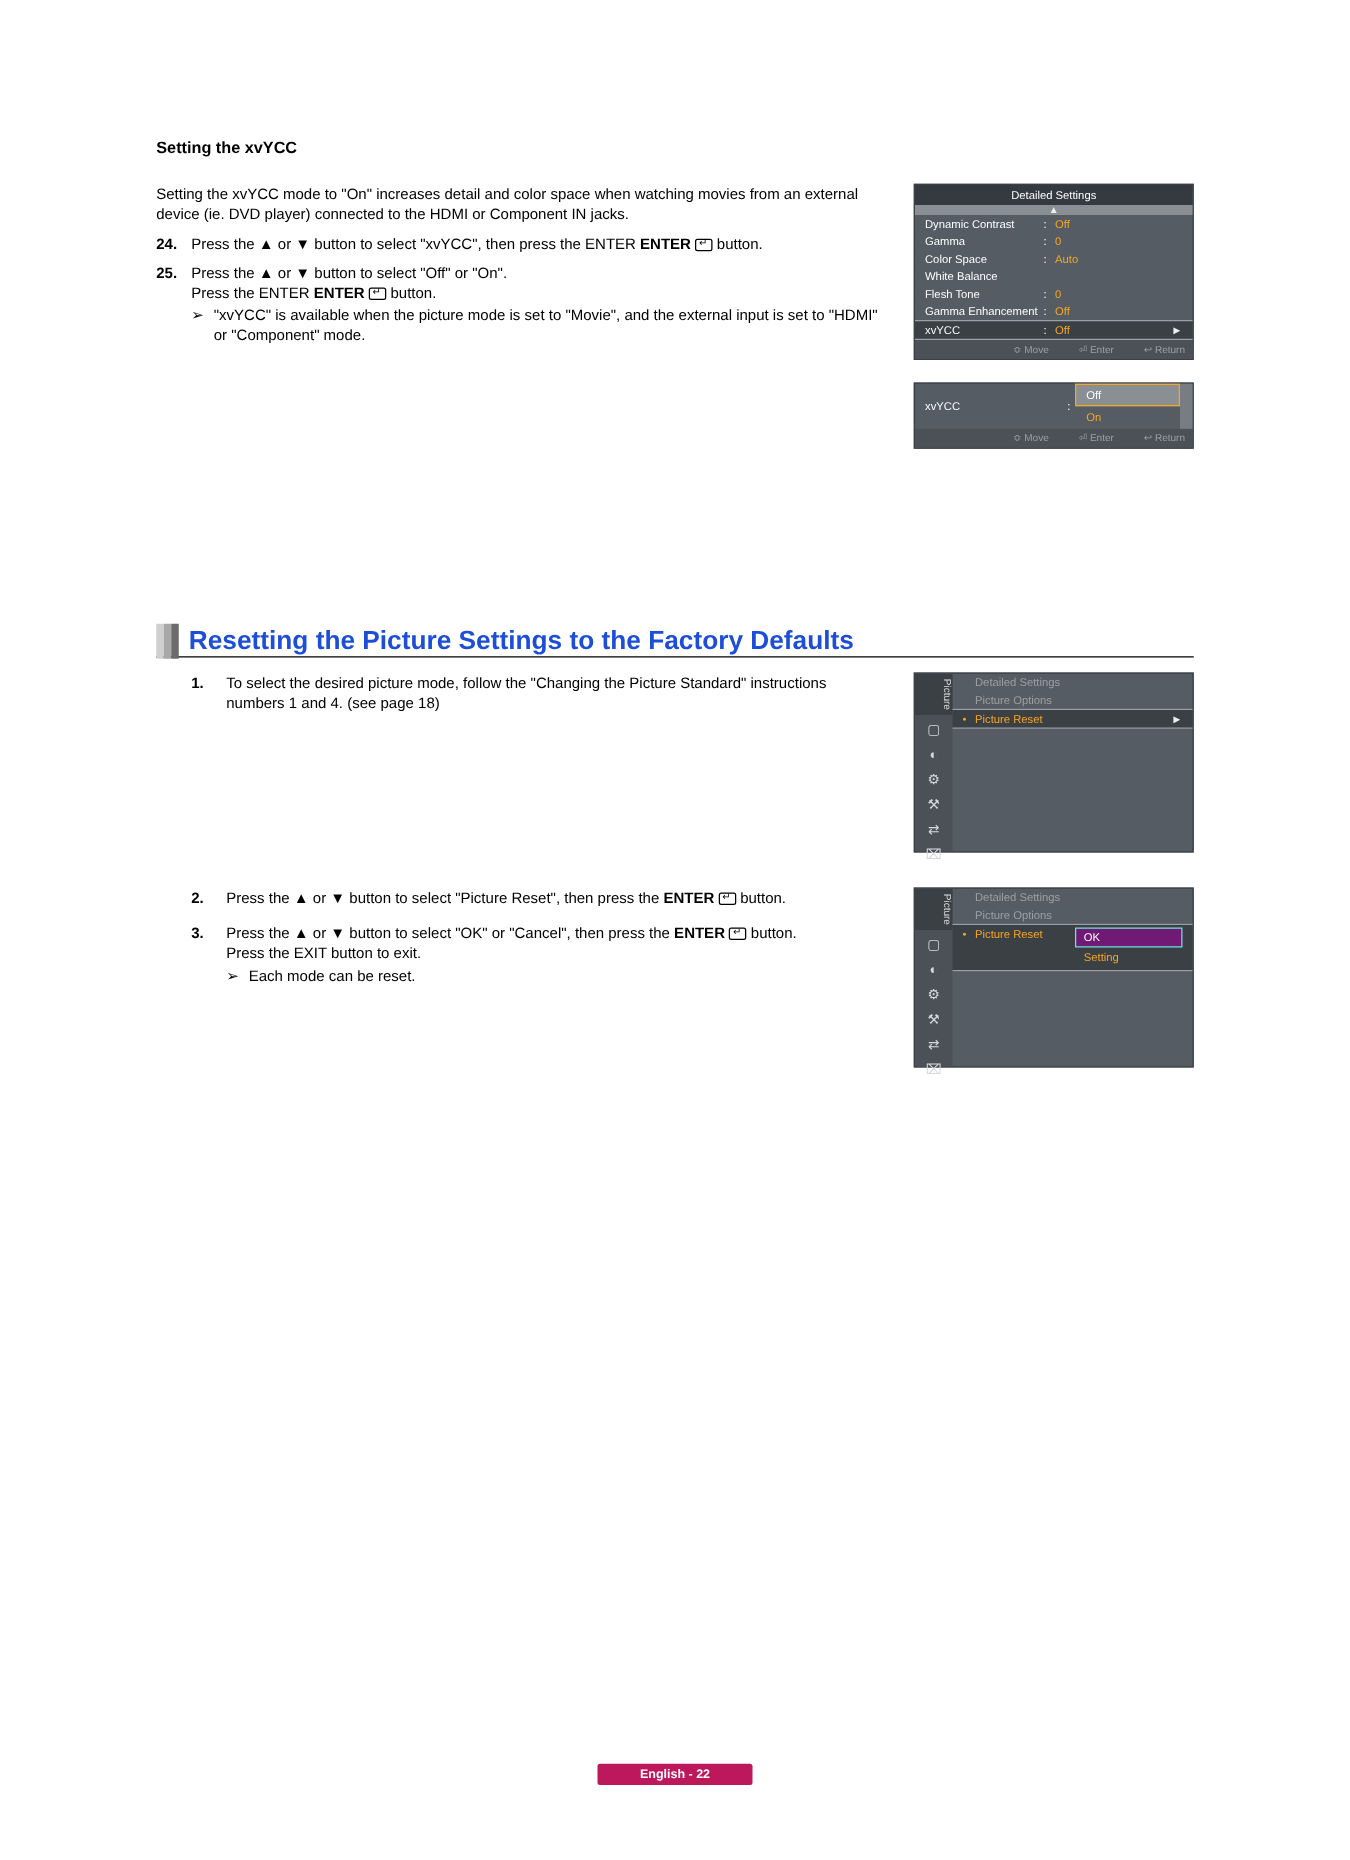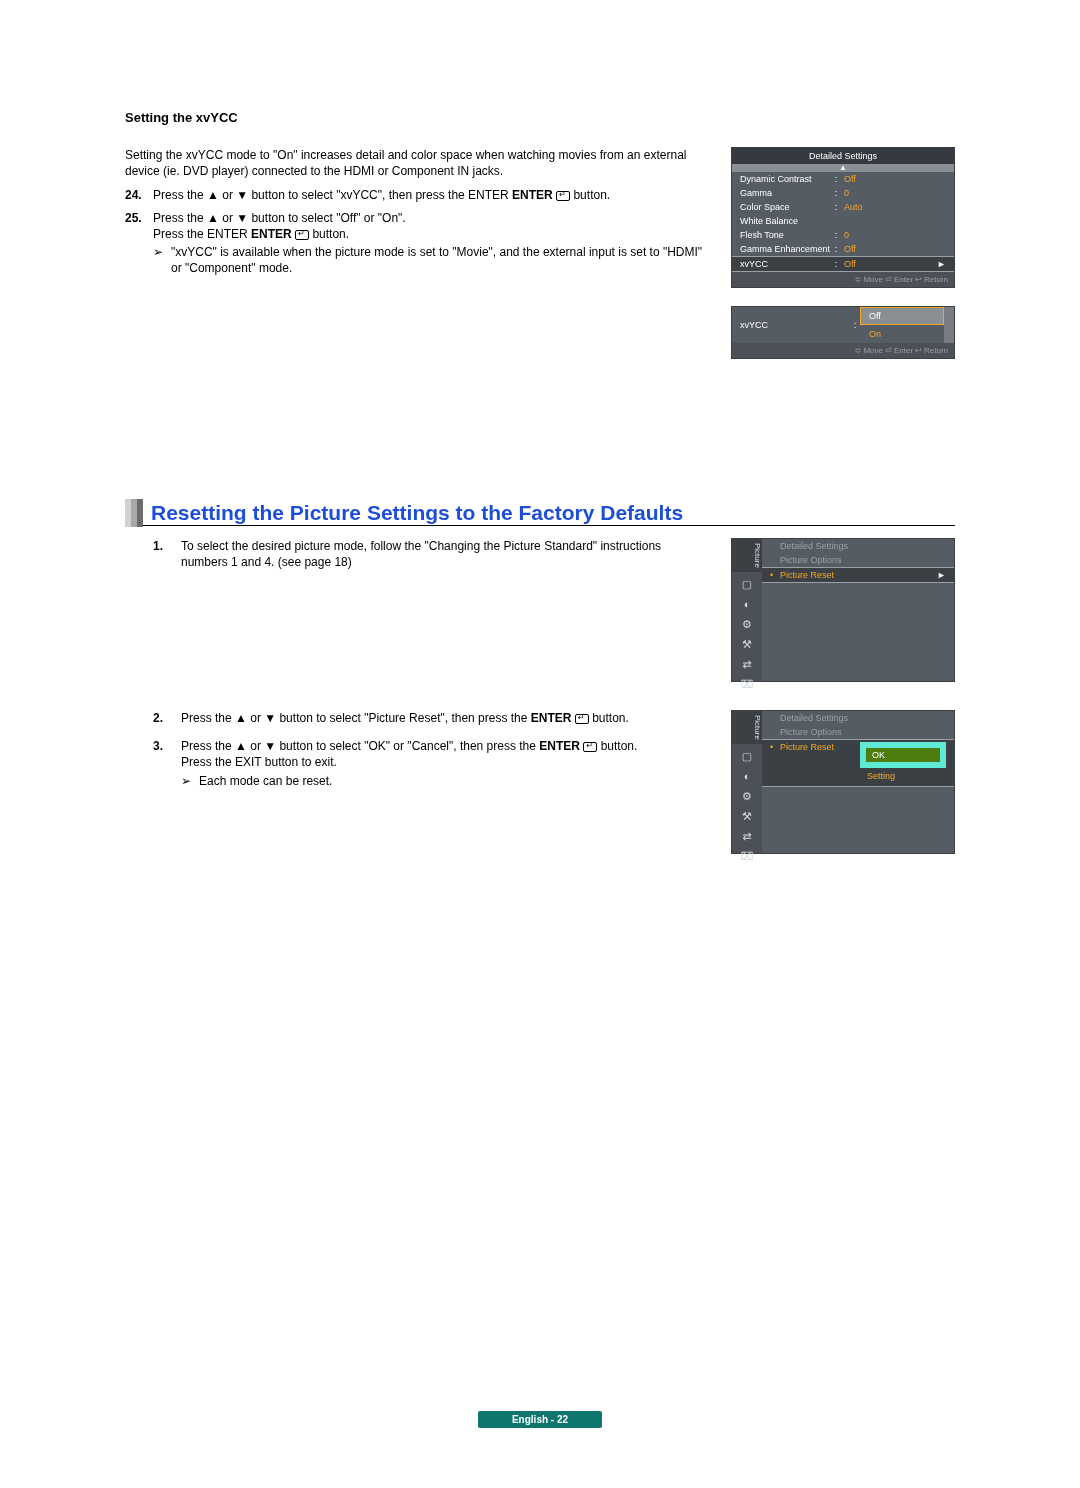--- a/index.html
+++ b/index.html
@@ -117,21 +117,21 @@
   }
   .osd-row .arrow-r {
     width: 12px;
     text-align: right;
     color: #eee;
     font-size: 9px;
   }
   .osd-footer {
     display: flex;
     justify-content: flex-end;
-    gap: 2px;
+    gap: 24px;
     padding: 3px 6px;
     font-size: 8px;
     color: #9aa0a5;
     background: #4b5157;
   }
   .osd-sub {
     background: #555c63;
     color: #fff;
     font-size: 9px;
     border: 1px solid #3b4045;
@@ -267,36 +267,36 @@
     display: flex;
     flex-direction: column;
     margin-left: 4px;
   }
   .osd-confirm .opt {
     padding: 2px 6px;
     font-size: 9px;
     border: 1px solid transparent;
   }
   .osd-confirm .opt.sel {
-    background: #4d7c0f;
-    border: 6px solid #5eead4;
+    background: #701a75;
+    border: 1px solid #5eead4;
     color: #fff;
   }
   .osd-confirm .opt.unsel { color: #f5a623; }
 
   .footer {
     position: absolute;
     bottom: 60px;
     left: 0;
     right: 0;
     text-align: center;
   }
   .footer-pill {
     display: inline-block;
-    background: #0f766e;
+    background: #be185d;
     color: #fff;
     font-size: 10px;
     font-weight: bold;
     padding: 3px 34px;
     border-radius: 2px;
   }
 </style>
 </head>
 <body>
 

